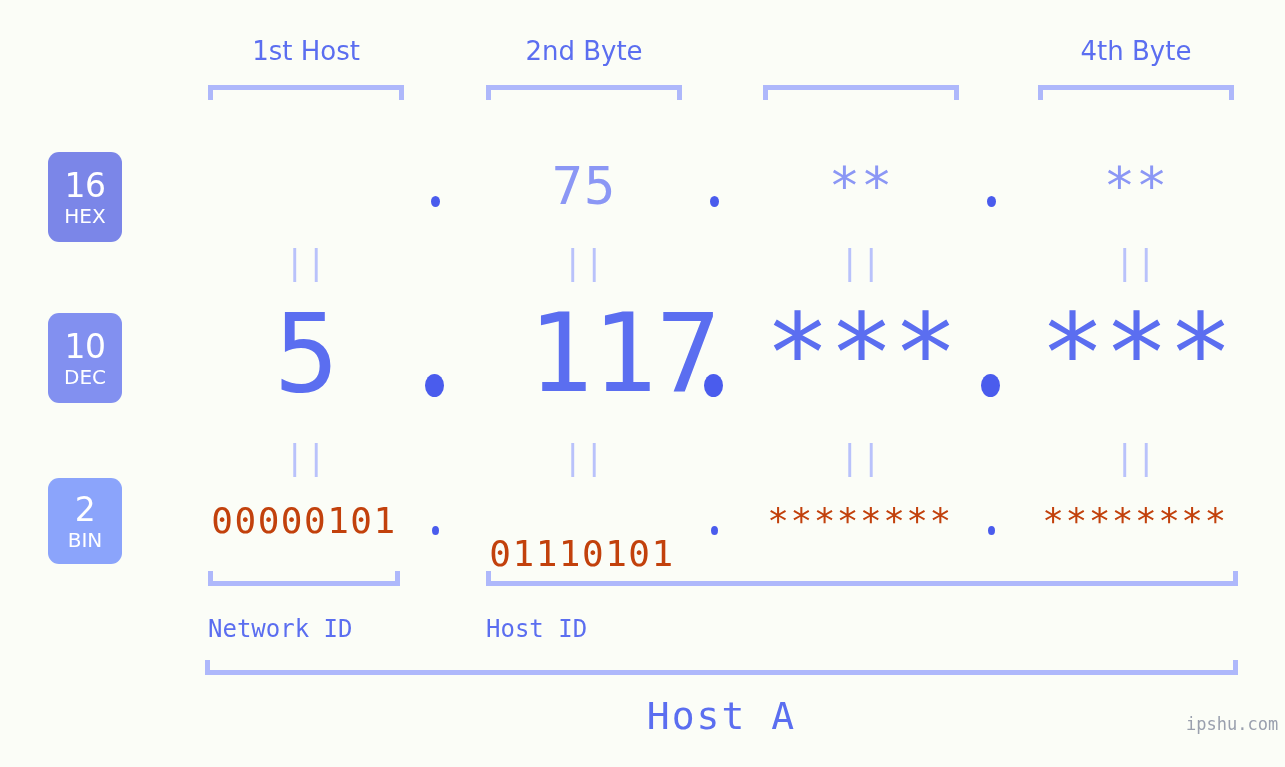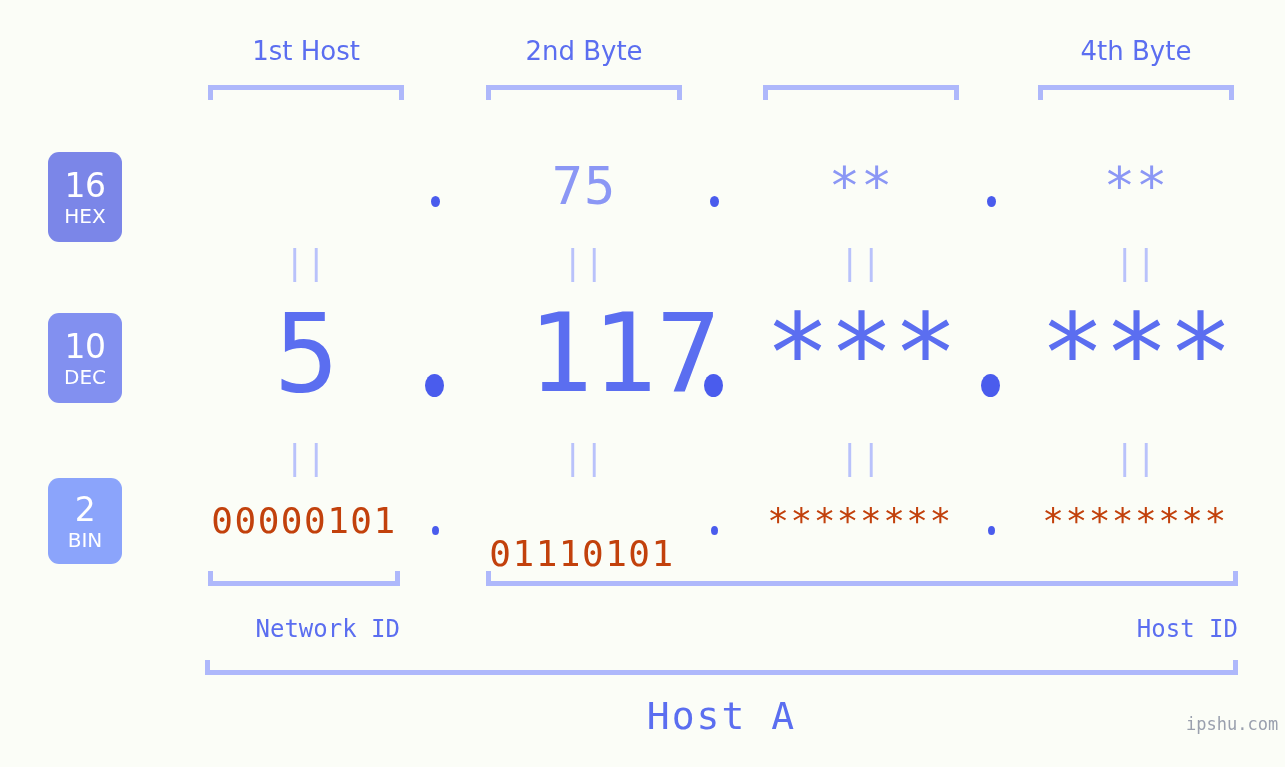--- a/index.html
+++ b/index.html
@@ -122,21 +122,21 @@
     line-height: 1;
     letter-spacing: 1px;
   }
 
   
   .caption {
     position: absolute;
     font-family: "DejaVu Sans Mono", monospace;
     font-size: 24px;
     color: #5b6ef0;
-    text-align: right;
+    text-align: left;
     white-space: nowrap;
   }
   .class-caption {
     position: absolute;
     font-family: "DejaVu Sans Mono", monospace;
     font-size: 38px;
     color: #5b6ef0;
     text-align: center;
     white-space: nowrap;
     letter-spacing: 2px;

